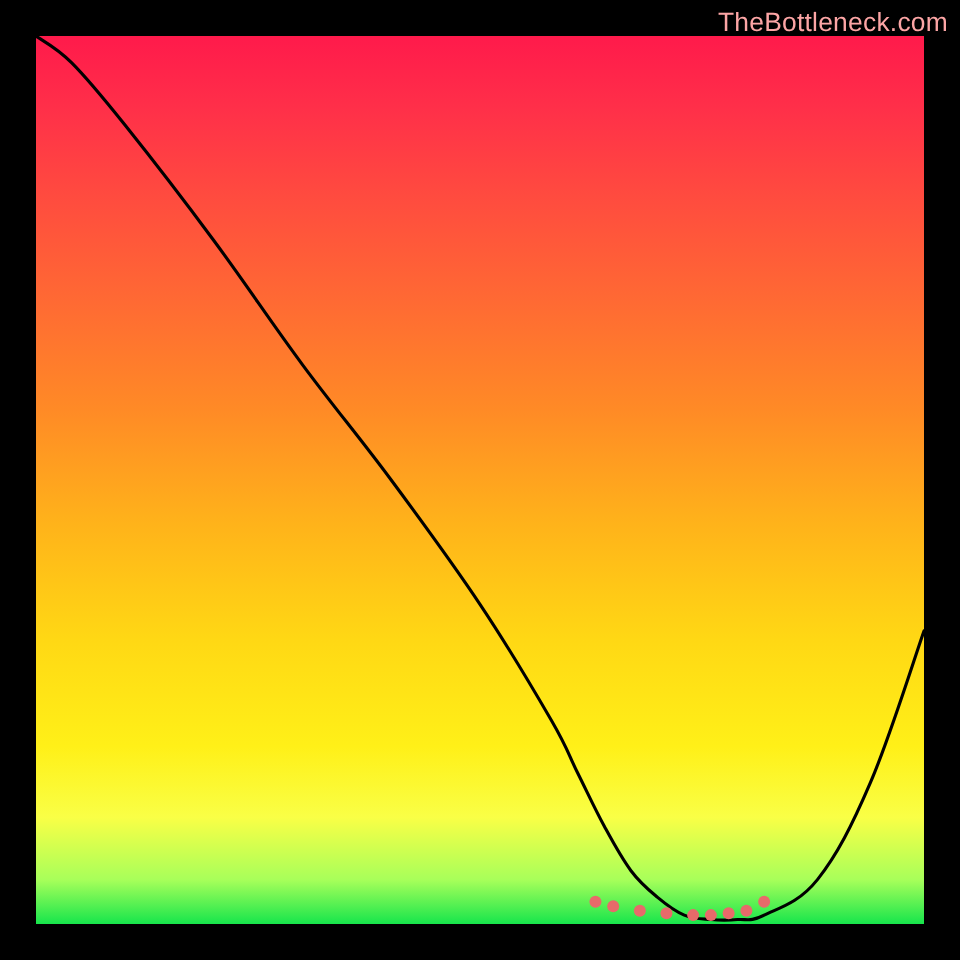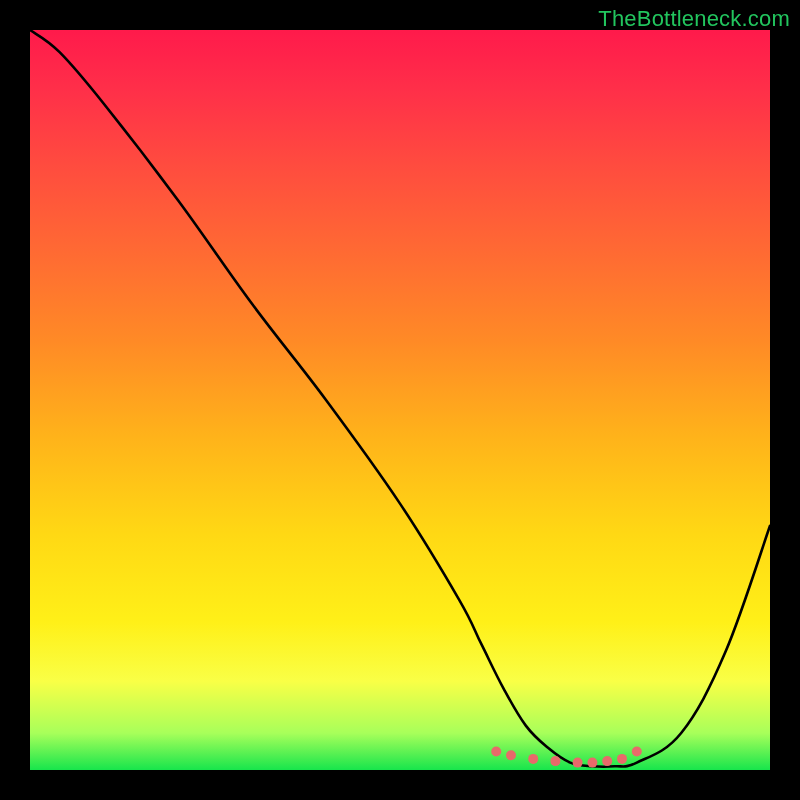--- a/index.html
+++ b/index.html
@@ -14,21 +14,21 @@
   .frame {
     position: relative;
     width: 800px;
     height: 800px;
     background: #000;
   }
   .watermark {
     position: absolute;
     top: 6px;
     right: 10px;
-    color: #22c55e;
+    color: #fca5a5;
     font-size: 22px;
     font-weight: 500;
     letter-spacing: 0.2px;
     z-index: 10;
   }
   .plot-area {
     position: absolute;
     left: 30px;
     top: 30px;
     width: 740px;

